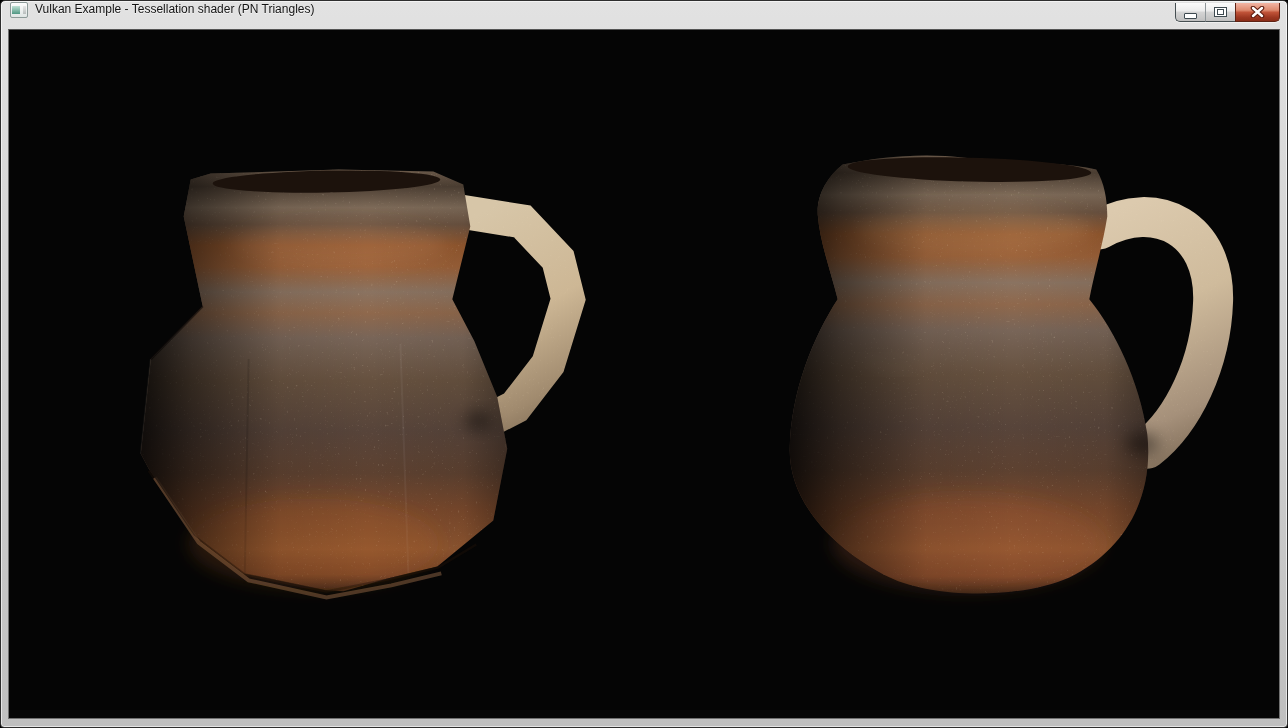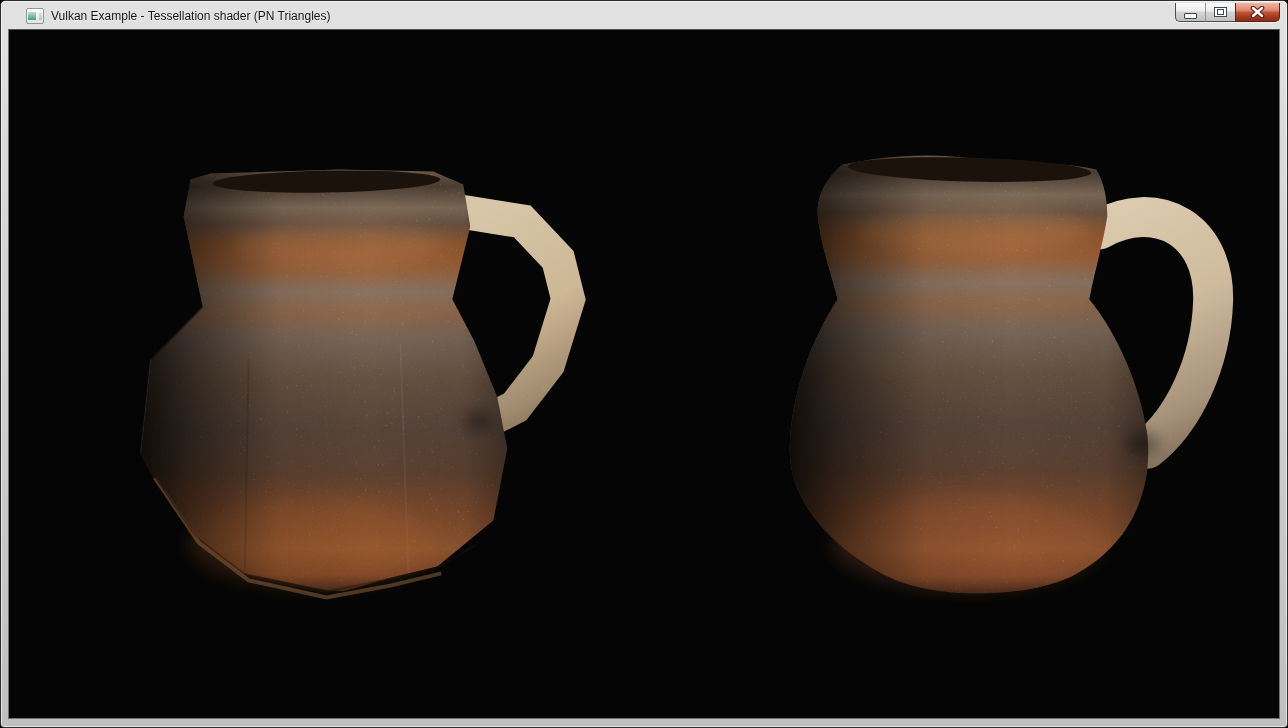--- a/index.html
+++ b/index.html
@@ -7,21 +7,21 @@
 
   
   .window{
     position:absolute;left:0;top:0;width:1288px;height:728px;box-sizing:border-box;
     background:linear-gradient(#e2e2e2 0%,#d6d6d6 30%,#c9c9c9 70%,#bfbfbf 100%);
     border:1px solid #2e2e2e;border-radius:5px 5px 4px 4px;
     box-shadow:inset 0 0 0 1px rgba(255,255,255,.6);
   }
   .titlebar{
     position:absolute;left:1px;right:1px;top:1px;height:27px;
-    display:flex;align-items:center;padding-left:24px;
+    display:flex;padding-left:8px;
     border-radius:4px 4px 0 0;
   }
   .app-icon{width:16px;height:14px;position:relative;flex:0 0 auto;
     background:linear-gradient(#fdfdfd,#dfe5e4);border:1px solid #8c9a98;border-radius:2px;}
   .app-icon::before{content:"";position:absolute;left:1px;top:3px;width:8px;height:8px;
     background:linear-gradient(#bfe0d4,#4f9783);}
   .app-icon::after{content:"";position:absolute;right:1px;top:3px;width:3px;height:8px;
     background:linear-gradient(#e8e8e8,#b8bebd);}
   .title-text{margin-left:7px;font-size:12px;color:#141414;white-space:nowrap;
     text-shadow:0 1px 0 rgba(255,255,255,.6);}

